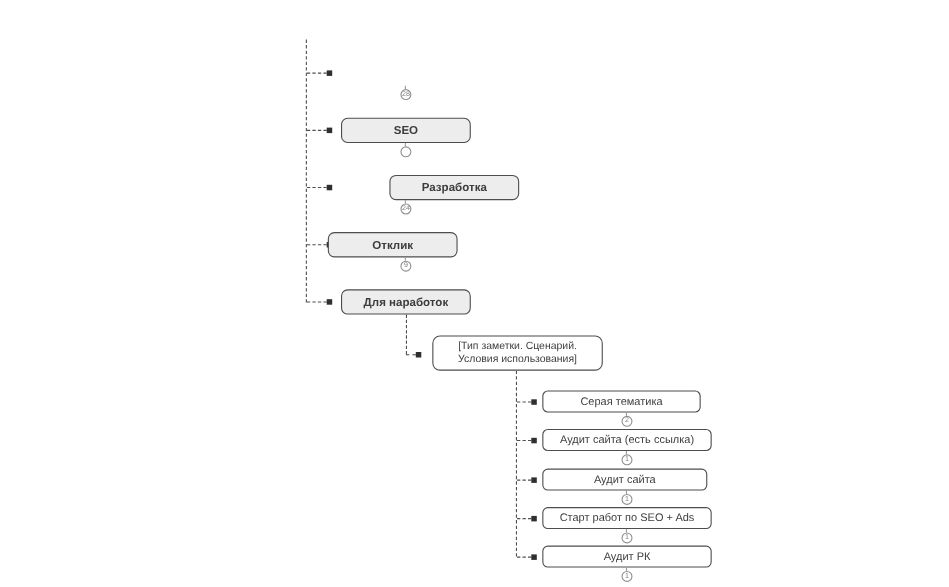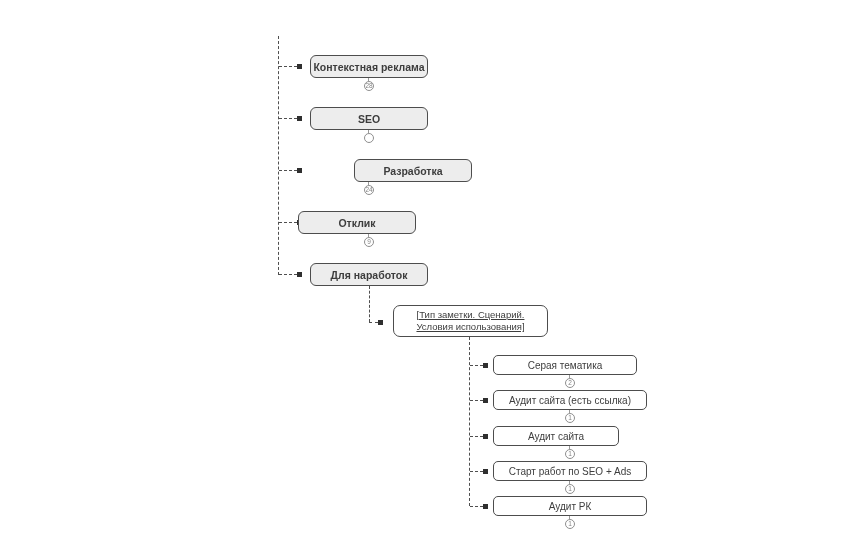--- a/index.html
+++ b/index.html
@@ -4,40 +4,39 @@
 <style>
   html,body{margin:0;padding:0;background:#fff;}
   #canvas{position:relative;width:863px;height:534px;background:#ffffff;overflow:hidden;
           font-family:"Liberation Sans","DejaVu Sans",sans-serif;}
   .node{position:absolute;box-sizing:border-box;border:1.4px solid #4d4d4d;border-radius:6px;
         background:#fff;display:flex;align-items:center;justify-content:center;text-align:center;
         color:#3d3d3d;cursor:default;}
   .root{font-weight:bold;font-size:11px;border-radius:7px;}
   .lvl1{background:#ededed;font-weight:bold;font-size:10.5px;}
   .leaf{font-size:10px;border-radius:5px;}
-  .note{font-size:9.5px;line-height:1.3;border-radius:7px;padding:11px 6px;text-decoration:underline;}
+  .note{font-size:9.5px;line-height:1.3;border-radius:7px;padding:11px 6px;}
   .vline{position:absolute;width:0;border-left:1px dashed #4f4f4f;}
   .hline{position:absolute;height:0;border-top:1px dashed #4f4f4f;}
   .arrow{position:absolute;width:5px;height:5px;background:#2f2f2f;}
   .stem{position:absolute;width:0;height:3px;border-left:1px solid #9a9a9a;}
   .badge{position:absolute;box-sizing:border-box;width:10px;height:10px;border:1px solid #8f8f8f;
          border-radius:50%;background:#fff;color:#858585;font-size:6.5px;line-height:8px;
          text-align:center;overflow:hidden;}
 </style>
 </head>
 <body>
 
 <div id="canvas">
 
 
   <div class="vline" style="left:278px;top:36px;height:239px;"></div>
 
   <div class="hline" style="left:279px;top:66px;width:18px;"></div>
   <div class="arrow" style="left:297px;top:64px;"></div>
-  <div class="node lvl1" style="left:310px;top:55px;width:118px;height:23px;">Контекстная реклама</div>
   <div class="stem" style="left:368px;top:78px;"></div>
   <div class="badge" style="left:364px;top:81px;">28</div>
 
   <div class="hline" style="left:279px;top:118px;width:18px;"></div>
   <div class="arrow" style="left:297px;top:116px;"></div>
   <div class="node lvl1" style="left:310px;top:107px;width:118px;height:23px;">SEO</div>
   <div class="stem" style="left:368px;top:130px;"></div>
   <div class="badge" style="left:364px;top:133px;"></div>
 
   <div class="hline" style="left:279px;top:170px;width:18px;"></div>
@@ -70,21 +69,21 @@
   <div class="badge" style="left:565px;top:378px;">2</div>
 
   <div class="hline" style="left:470px;top:400px;width:13px;"></div>
   <div class="arrow" style="left:483px;top:398px;"></div>
   <div class="node leaf" style="left:493px;top:390px;width:154px;height:20px;">Аудит сайта (есть ссылка)</div>
   <div class="stem" style="left:569px;top:410px;"></div>
   <div class="badge" style="left:565px;top:413px;">1</div>
 
   <div class="hline" style="left:470px;top:436px;width:13px;"></div>
   <div class="arrow" style="left:483px;top:434px;"></div>
-  <div class="node leaf" style="left:493px;top:426px;width:126px;height:20px;">Аудит сайта</div>
+  <div class="node leaf" style="left:493px;top:426px;width:150px;height:20px;">Аудит сайта</div>
   <div class="stem" style="left:569px;top:446px;"></div>
   <div class="badge" style="left:565px;top:449px;">1</div>
 
   <div class="hline" style="left:470px;top:471px;width:13px;"></div>
   <div class="arrow" style="left:483px;top:469px;"></div>
   <div class="node leaf" style="left:493px;top:461px;width:154px;height:20px;">Старт работ по SEO + Ads</div>
   <div class="stem" style="left:569px;top:481px;"></div>
   <div class="badge" style="left:565px;top:484px;">1</div>
 
   <div class="hline" style="left:470px;top:506px;width:13px;"></div>

